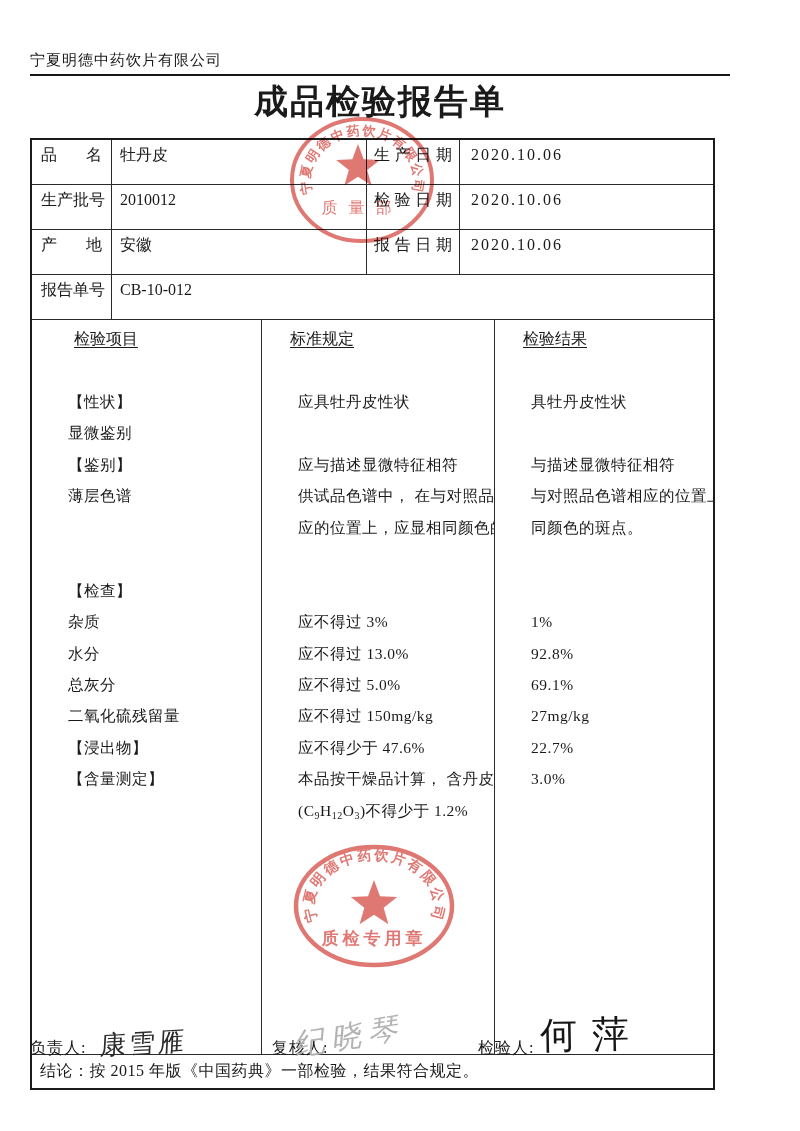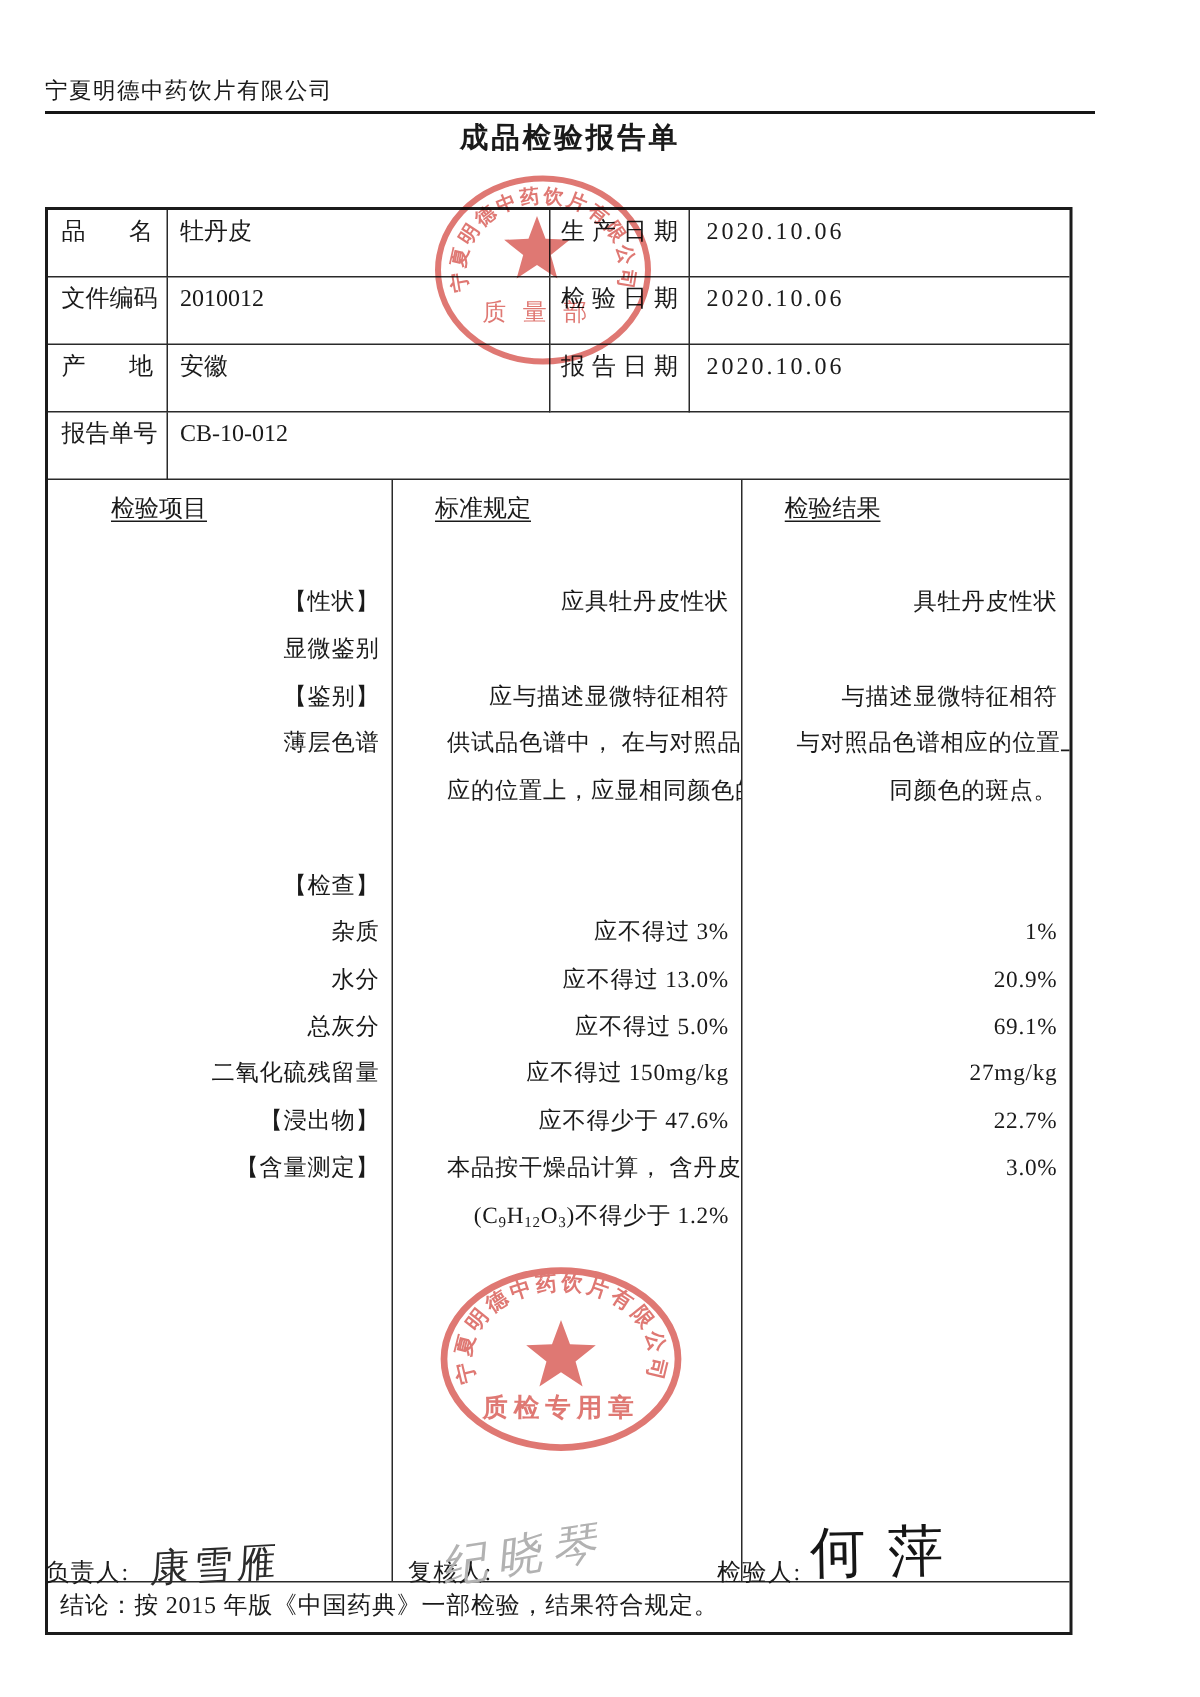--- a/index.html
+++ b/index.html
@@ -6,21 +6,21 @@
   body{
     width:800px;height:1131px;position:relative;background:#ffffff;
     font-family:"Liberation Serif", serif;color:#1a1a1a;
     -webkit-font-smoothing:antialiased;
   }
   
   .hdr{position:absolute;left:30px;top:44px;width:700px;height:26px;
        display:flex;justify-content:space-between;align-items:flex-end;
        border-bottom:2px solid #161616;padding-bottom:4px;font-size:15px;letter-spacing:1px;}
   .title{position:absolute;left:30px;top:79px;width:700px;text-align:center;
-         font-size:19px;font-weight:bold;letter-spacing:2px;}
+         font-size:34px;font-weight:bold;letter-spacing:2px;}
   
   .doc-table{position:absolute;left:30px;top:138px;width:685px;box-sizing:border-box;
              border:2px solid #1b1b1b;}
   
   .info-grid{display:grid;grid-template-columns:80px 255px 93px 1fr;}
   .icell{box-sizing:border-box;height:45px;line-height:29px;font-size:16px;
          border-bottom:1.5px solid #2a2a2a;padding:0 8px;white-space:nowrap;overflow:visible;}
   .icell.rb{border-right:1.5px solid #2a2a2a;}
   .jlabel{text-align:justify;text-align-last:justify;padding:0 9px;}
   .dlabel{text-align:justify;text-align-last:justify;padding:0 7px;}
@@ -28,21 +28,21 @@
   .span3{grid-column:2 / 5;}
   
   .main-grid{display:grid;grid-template-columns:230px 233px 1fr;height:734px;}
   .mcol{box-sizing:border-box;overflow:hidden;margin-left:28px;}
   .mcol.rb{border-right:1.5px solid #2a2a2a;}
   .col-head{height:66px;box-sizing:border-box;padding-top:9px;font-size:16px;}
   .col-head .u{text-decoration:underline;text-underline-offset:3px;}
   .ch-left{padding-left:14px;}
   .ch-center{text-align:left;}
   .mline{height:31.45px;line-height:31.45px;font-size:15.5px;letter-spacing:0.5px;
-         padding:0 8px;white-space:nowrap;overflow:visible;text-align:right;}
+         padding:0 8px;white-space:nowrap;overflow:visible;}
   sub.f{font-size:10px;vertical-align:-3px;}
   
   .conclusion{border-top:1.5px solid #2a2a2a;height:33px;line-height:32px;
               font-size:16px;padding-left:8px;letter-spacing:0.5px;white-space:nowrap;}
   
   .sig-label{position:absolute;top:1038px;font-size:16px;letter-spacing:1px;}
   .sig{position:absolute;white-space:nowrap;}
   .sig-resp{left:100px;top:1026px;font-size:26px;letter-spacing:3px;color:#2b2b2b;
             transform:rotate(-3deg) skewX(-6deg);}
   .sig-rev{left:296px;top:1016px;font-size:30px;letter-spacing:7px;color:#b2b2b2;
@@ -62,21 +62,21 @@
 <div class="title">成品检验报告单</div>
 
 <div class="doc-table">
 
   <div class="info-grid">
     <div class="icell rb jlabel">品名</div>
     <div class="icell rb">牡丹皮</div>
     <div class="icell rb dlabel">生产日期</div>
     <div class="icell dval">2020.10.06</div>
 
-    <div class="icell rb jlabel">文件编码</div>
+    <div class="icell rb jlabel">生产批号</div>
     <div class="icell rb">2010012</div>
     <div class="icell rb dlabel">检验日期</div>
     <div class="icell dval">2020.10.06</div>
 
     <div class="icell rb jlabel">产地</div>
     <div class="icell rb">安徽</div>
     <div class="icell rb dlabel">报告日期</div>
     <div class="icell dval">2020.10.06</div>
 
     <div class="icell rb jlabel">报告单号</div>
@@ -123,21 +123,21 @@
     <div class="mcol">
       <div class="col-head ch-center"><span class="u">检验结果</span></div>
       <div class="mline">具牡丹皮性状</div>
       <div class="mline"></div>
       <div class="mline">与描述显微特征相符</div>
       <div class="mline">与对照品色谱相应的位置上， 显相</div>
       <div class="mline">同颜色的斑点。</div>
       <div class="mline"></div>
       <div class="mline"></div>
       <div class="mline">1%</div>
-      <div class="mline">20.9%</div>
+      <div class="mline">92.8%</div>
       <div class="mline">69.1%</div>
       <div class="mline">27mg/kg</div>
       <div class="mline">22.7%</div>
       <div class="mline">3.0%</div>
     </div>
   </div>
 
   <div class="conclusion">结论：按 2015 年版《中国药典》一部检验，结果符合规定。</div>
 </div>
 

